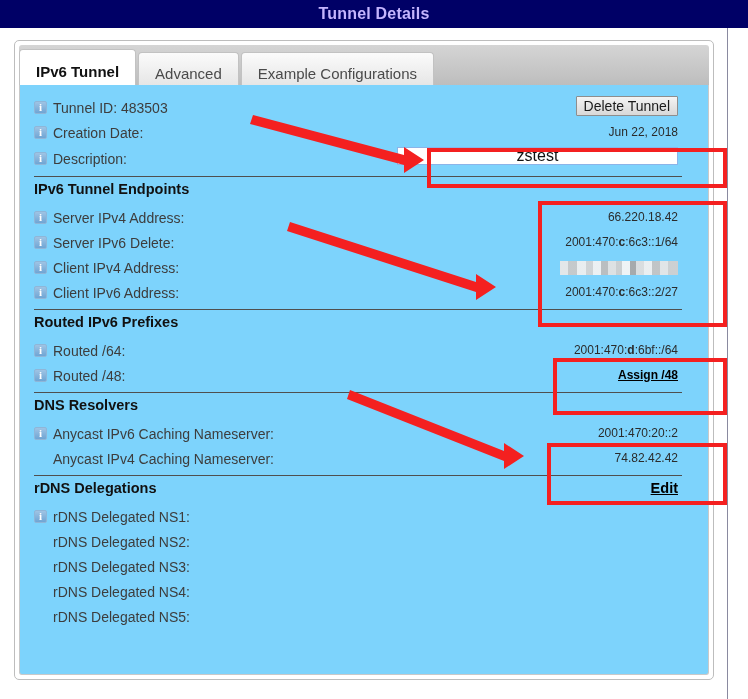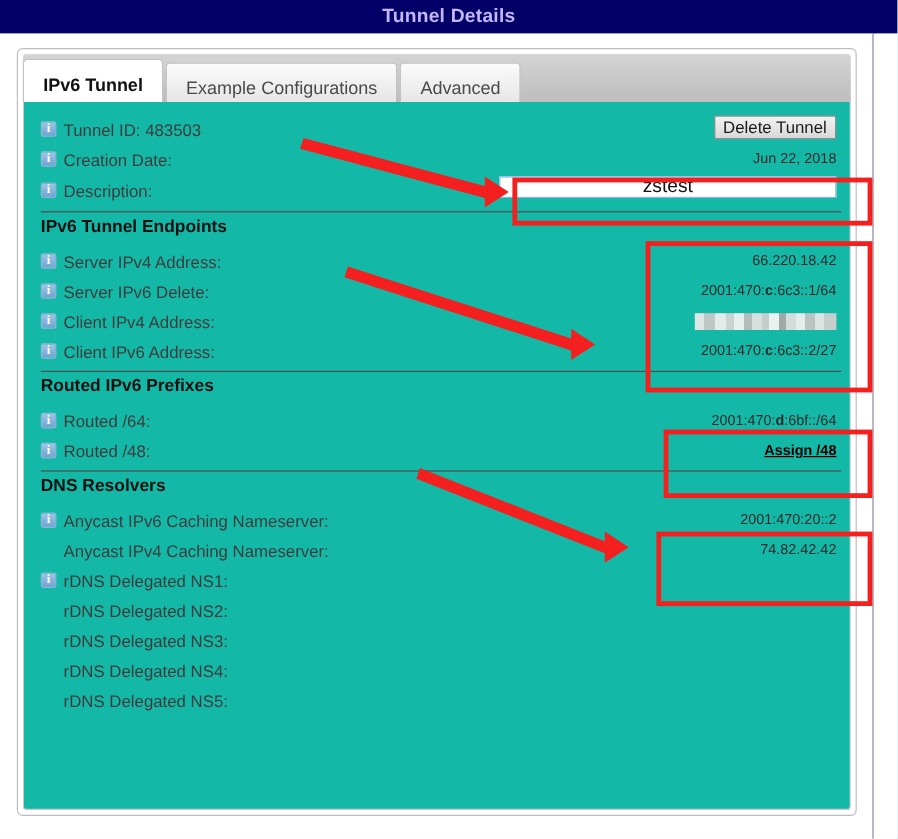--- a/index.html
+++ b/index.html
@@ -91,26 +91,26 @@
     font-weight: bold;
     height: 36px;
     line-height: 36px;
     border-color: #c2c2c2;
   }
 
   #tabcontent {
     position: absolute;
     left: 4px; right: 4px;
     top: 44px; bottom: 4px;
-    background: #14b8a6;
+    background: #7dd3fc;
     border: 1px solid #c9c9c9;
     border-top: none;
     border-radius: 0 0 3px 3px;
     box-sizing: border-box;
-    padding: 10px 7px 0 14px;
+    padding: 10px 26px 0 14px;
     overflow: hidden;
   }
 
   
   .row {
     position: relative;
     height: 25px;
     display: flex;
     align-items: center;
   }
@@ -259,24 +259,24 @@
 
 <div id="page-frame">
 
   <div id="tabpanel">
 
     <div id="tabstrip">
       <div class="tab active">
         <span>IPv6 Tunnel</span>
       </div>
       <div class="tab">
+        <span>Advanced</span>
+      </div>
+      <div class="tab">
         <span>Example Configurations</span>
-      </div>
-      <div class="tab">
-        <span>Advanced</span>
       </div>
     </div>
 
     <div id="tabcontent">
 
       <div class="row">
         <span class="label">
           <span class="info-icon"></span>
           <span>Tunnel ID: 483503</span>
         </span>
@@ -378,20 +378,24 @@
       </div>
 
       <div class="row">
         <span class="label">
           <span class="icon-spacer"></span>
           <span>Anycast IPv4 Caching Nameserver:</span>
         </span>
         <span class="value">74.82.42.42</span>
       </div>
 
+      <div class="section-head">
+        <span>rDNS Delegations</span>
+        <a href="#" class="headlink">Edit</a>
+      </div>
 
       <div class="row">
         <span class="label">
           <span class="info-icon"></span>
           <span>rDNS Delegated NS1:</span>
         </span>
         <span class="value"></span>
       </div>
       <div class="row">
         <span class="label">

